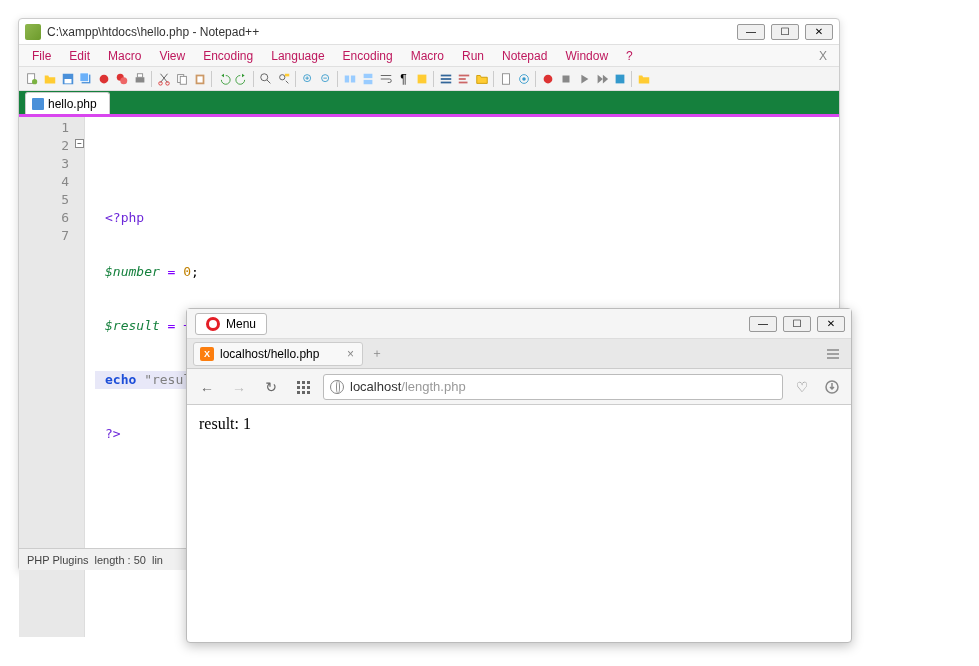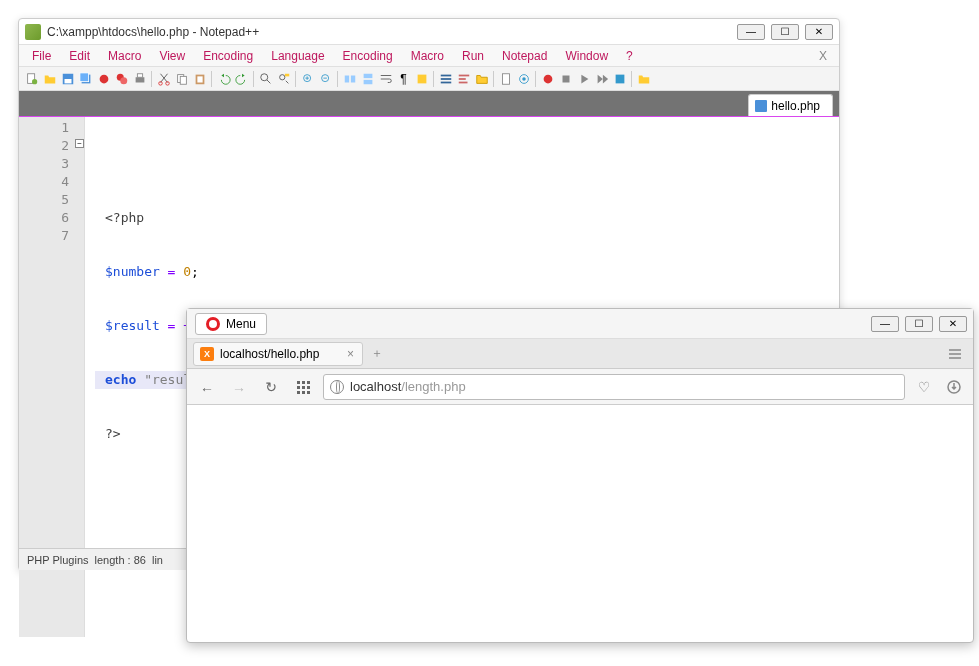--- a/index.html
+++ b/index.html
@@ -15,43 +15,43 @@
 
 .npp-menubar { height: 22px; display: flex; align-items: center; padding: 0 4px; background: #f8f8f8; border-bottom: 1px solid #e0e0e0; }
 .menu-item { padding: 2px 9px; cursor: pointer; color: #be185d; }
 .menu-close { margin-left: auto; padding: 2px 8px; color: #888; cursor: pointer; }
 
 .npp-toolbar { height: 24px; display: flex; align-items: center; padding: 2px 4px; background: #f4f4f4; border-bottom: 1px solid #ddd; gap: 1px; }
 .tb-btn { width: 17px; height: 17px; border-radius: 2px; cursor: pointer; display: flex; align-items: center; justify-content: center; }
 .tb-btn svg { width: 14px; height: 14px; }
 .tb-sep { width: 1px; height: 16px; background: #ccc; margin: 0 2px; }
 
-.npp-tabbar { height: 26px; display: flex; align-items: flex-end; padding: 0 6px; background: #737373; border-bottom: 1px solid #d946ef; justify-content: flex-end; }
+.npp-tabbar { height: 26px; display: flex; align-items: flex-end; padding: 0 6px; background: #15803d; border-bottom: 3px solid #d946ef; }
 .npp-tab { height: 22px; padding: 0 12px 0 6px; display: flex; align-items: center; background: #fff; border: 1px solid #ccc; border-bottom: none; border-radius: 3px 3px 0 0; gap: 4px; }
 .tab-icon { width: 12px; height: 12px; background: #4a90d9; border-radius: 1px; }
 
 .npp-editor { background: #fff; position: relative; height: 520px; overflow: hidden; }
 .gutter { position: absolute; left: 0; top: 0; width: 66px; height: 100%; background: #e8e8e8; border-right: 1px solid #ddd; }
 .line-nums { width: 56px; text-align: right; padding-right: 6px; color: #888; font-family: Consolas, monospace; font-size: 13px; line-height: 18px; padding-top: 2px; }
 .fold-col { position: absolute; left: 56px; top: 0; width: 10px; height: 100%; }
 .fold-box { width: 9px; height: 9px; border: 1px solid #888; background: #fff; font-size: 8px; line-height: 7px; text-align: center; cursor: pointer; position: absolute; left: 0; }
 .code-area { position: absolute; left: 76px; right: 10px; top: 0; height: 100%; font-family: Consolas, monospace; font-size: 13px; line-height: 18px; padding-top: 2px; white-space: pre; }
 .code-line { height: 18px; padding-left: 10px; }
 .code-line.hl { background: #e8e8f8; }
-.tok-tag { color: #404040; margin-top: 24px; }
-.tok-var { color: #1d4ed8; }
+.tok-tag { color: #6d28d9; margin-top: 24px; }
+.tok-var { color: #15803d; font-style: italic; }
 .tok-op { color: #8000ff; }
 .tok-num { color: #c08000; }
 .tok-kw { color: #1d4ed8; font-weight: bold; }
 .tok-str { color: #808080; }
 
 .npp-status { position: absolute; bottom: 0; left: 0; right: 0; height: 22px; background: #f0f0f0; border-top: 1px solid #ccc; display: flex; align-items: center; padding: 0 8px; gap: 6px; font-size: 11px; color: #444; }
 
 
-.opera-window { position: absolute; left: 186px; top: 308px; width: 788px; height: 335px; background: #fff; border: 1px solid #bbb; border-radius: 4px; box-shadow: 0 3px 12px rgba(0,0,0,0.25); }
+.opera-window { position: absolute; left: 186px; top: 308px; width: 666px; height: 335px; background: #fff; border: 1px solid #bbb; border-radius: 4px; box-shadow: 0 3px 12px rgba(0,0,0,0.25); }
 .opera-top { height: 30px; display: flex; align-items: center; padding: 0 6px; background: #f5f5f5; border-bottom: 1px solid #ddd; }
 .opera-menu-btn { height: 22px; padding: 0 10px; border: 1px solid #bbb; border-radius: 3px; background: #fff; display: flex; align-items: center; gap: 6px; cursor: pointer; margin-left: 2px; }
 .opera-logo { width: 14px; height: 14px; border-radius: 50%; border: 3px solid #e41e26; }
 .opera-top .win-buttons { margin-left: auto; }
 
 .opera-tabbar { height: 30px; display: flex; align-items: center; padding: 0 6px; background: #e8e8e8; border-bottom: 1px solid #ccc; gap: 4px; }
 .opera-tab { height: 24px; padding: 0 6px; display: flex; align-items: center; background: #f8f8f8; border: 1px solid #ccc; border-radius: 3px; gap: 6px; min-width: 170px; }
 .opera-tab-icon { width: 14px; height: 14px; background: #fc7e0f; border-radius: 2px; display: flex; align-items: center; justify-content: center; color: #fff; font-size: 9px; font-weight: bold; }
 .opera-tab-close { margin-left: auto; color: #888; cursor: pointer; padding: 0 2px; }
 .opera-newtab { width: 20px; height: 20px; display: flex; align-items: center; justify-content: center; color: #888; cursor: pointer; }
@@ -319,21 +319,21 @@
       <div class="code-line"><span class="tok-var">$number</span><span class="tok-op"> = </span><span class="tok-num">0</span><span>;</span></div>
       <div class="code-line"><span class="tok-var">$result</span><span class="tok-op"> = ++</span><span class="tok-var">$number</span><span>;</span></div>
       <div class="code-line hl"><span class="tok-kw">echo</span><span> </span><span class="tok-str">"result: "</span><span class="tok-op"> . </span><span class="tok-var">$result</span><span>;</span></div>
       <div class="code-line"><span class="tok-tag">?&gt;</span></div>
       <div class="code-line"></div>
     </div>
   </div>
 
   <div class="npp-status">
     <span>PHP Plugins</span>
-    <span>length : 86</span>
+    <span>length : 50</span>
     <span>lin</span>
   </div>
 </div>
 
 <div class="opera-window">
   <div class="opera-top">
     <div class="opera-menu-btn">
       <div class="opera-logo"></div>
       <span>Menu</span>
     </div>
@@ -381,13 +381,16 @@
     </div>
     <div class="addr-icon">♡</div>
     <div class="addr-icon">
       <svg width="16" height="16" viewBox="0 0 16 16">
           <circle cx="8" cy="8" r="6" fill="none" stroke="#888" stroke-width="1.5"></circle>
           <path d="M8 4v6m-2-2l2 2 2-2" stroke="#888" fill="none" stroke-width="1.5"></path>
         </svg>
     </div>
   </div>
 
+  <div class="opera-content">
+    <span>result: 1</span>
+  </div>
 </div>
 
 </body></html>

